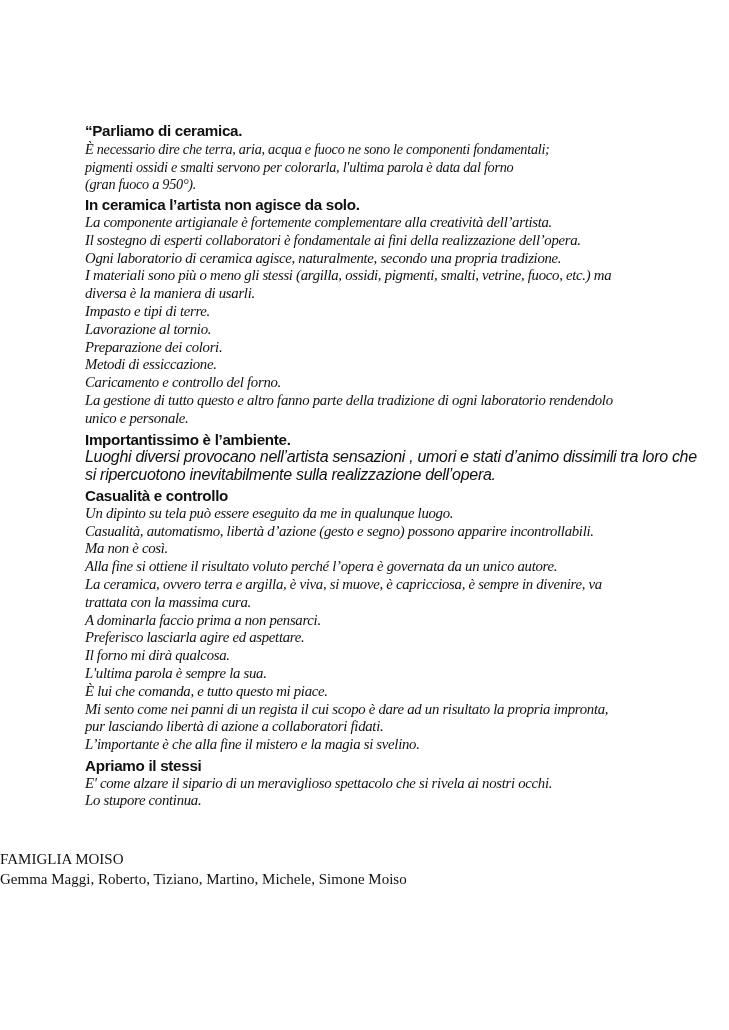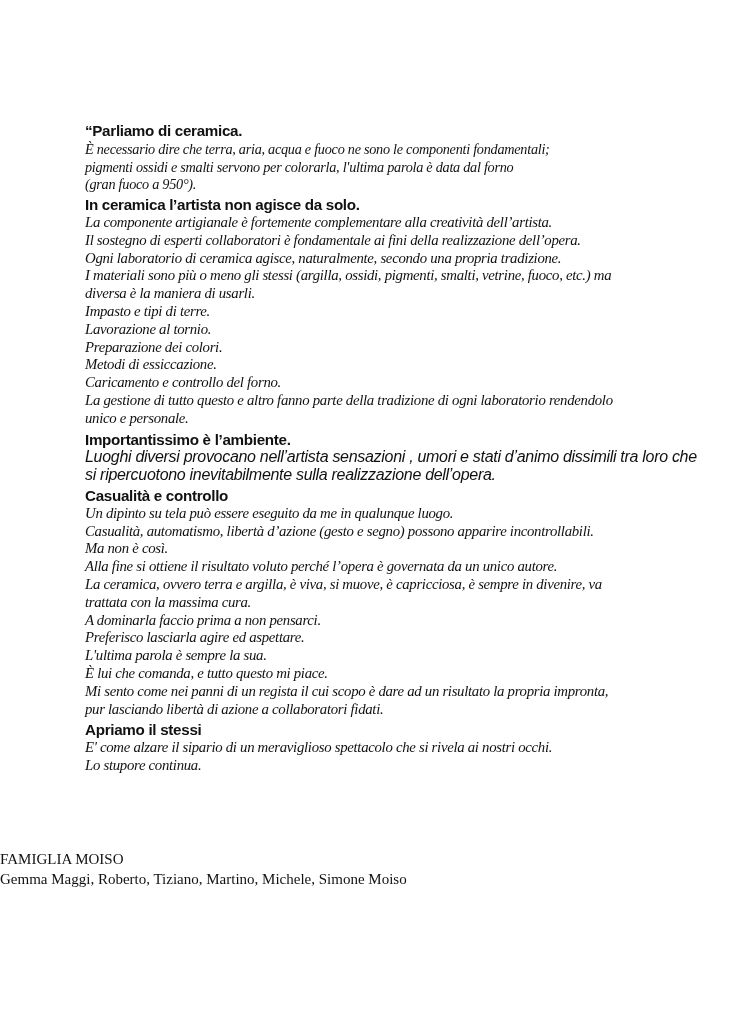--- a/index.html
+++ b/index.html
@@ -95,24 +95,26 @@
       <div class="line body-sans">si ripercuotono inevitabilmente sulla realizzazione dell’opera.</div>
       <div class="line heading">Casualità e controllo</div>
       <div class="line body">Un dipinto su tela può essere eseguito da me in qualunque luogo.</div>
       <div class="line body">Casualità, automatismo, libertà d’azione (gesto e segno) possono apparire incontrollabili.</div>
       <div class="line body">Ma non è così.</div>
       <div class="line body">Alla fine si ottiene il risultato voluto perché l’opera è governata da un unico autore.</div>
       <div class="line body">La ceramica, ovvero terra e argilla, è viva, si muove, è capricciosa, è sempre in divenire, va</div>
       <div class="line body">trattata con la massima cura.</div>
       <div class="line body">A dominarla faccio prima a non pensarci.</div>
       <div class="line body">Preferisco lasciarla agire ed aspettare.</div>
+      <div class="line body">Il forno mi dirà qualcosa.</div>
       <div class="line body">L'ultima parola è sempre la sua.</div>
       <div class="line body">È lui che comanda, e tutto questo mi piace.</div>
       <div class="line body">Mi sento come nei panni di un regista il cui scopo è dare ad un risultato la propria impronta,</div>
       <div class="line body">pur lasciando libertà di azione a collaboratori fidati.</div>
+      <div class="line body">L’importante è che alla fine il mistero e la magia si svelino.</div>
       <div class="line heading">Apriamo il stessi</div>
       <div class="line body">E' come alzare il sipario di un meraviglioso spettacolo che si rivela ai nostri occhi.</div>
       <div class="line body">Lo stupore continua.</div>
     </div>
   <div id="footer">
     <div>FAMIGLIA MOISO</div>
     <div>Gemma Maggi, Roberto, Tiziano, Martino, Michele, Simone Moiso</div>
   </div>
 </div>
 

